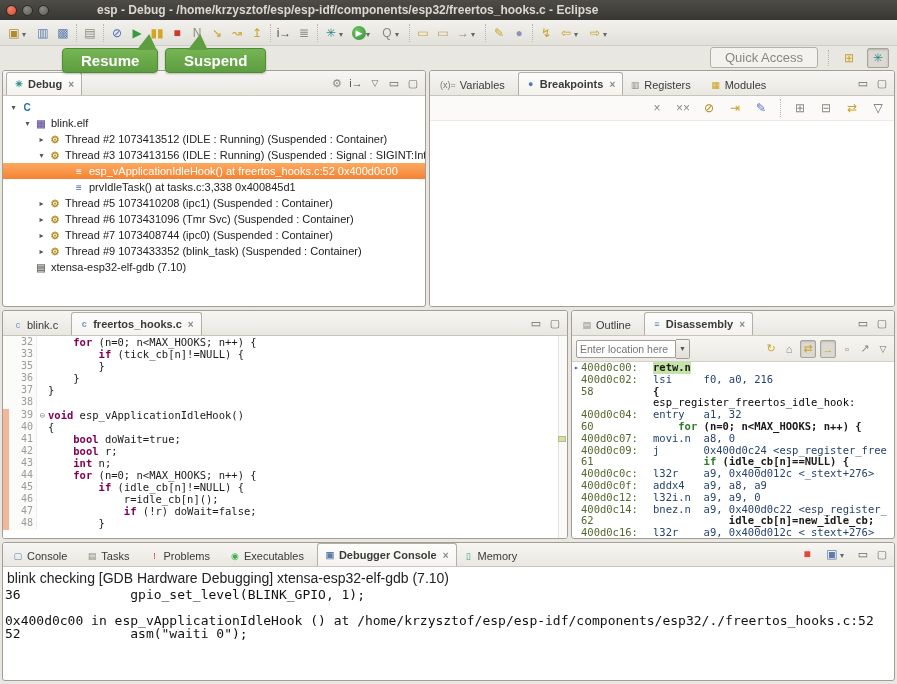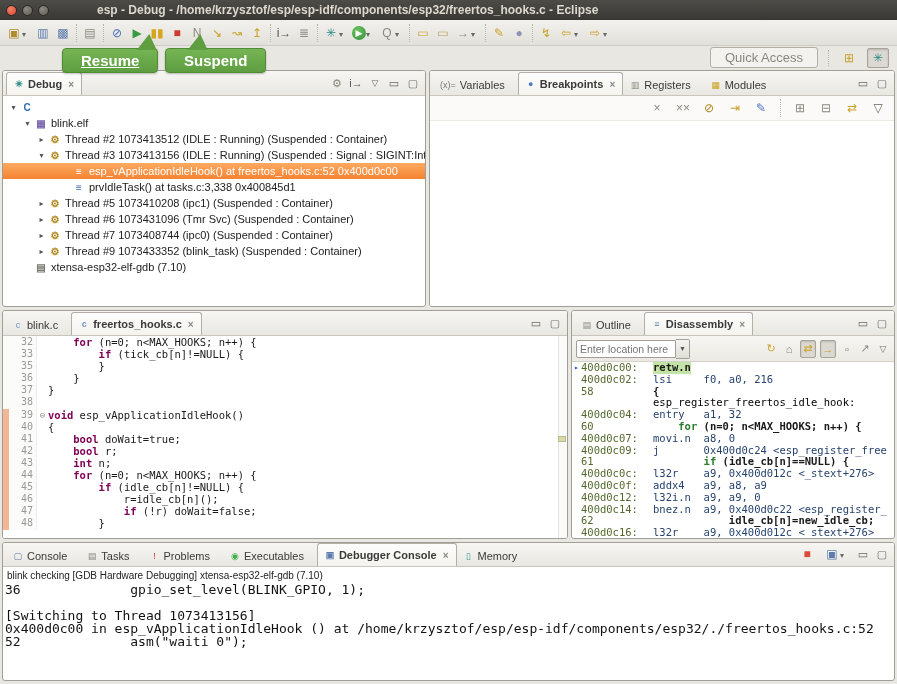--- a/index.html
+++ b/index.html
@@ -36,21 +36,21 @@
   .pbi{display:inline-flex;align-items:center;justify-content:center;width:20px;height:18px;font-size:12px;border-radius:2px;}
   .pbi.press{background:#dbd9d2;border:1px solid #a8a49b;box-shadow:inset 0 1px 2px rgba(0,0,0,.18);}
 
   
   .callout{position:absolute;top:48px;z-index:30;background:linear-gradient(#76b455,#5e9e40);
     border:1px solid #4e8c34;border-radius:4px;color:#fff;font-size:15px;font-weight:600;
     padding:3px 18px;box-shadow:0 1px 2px rgba(0,0,0,.25);}
   .callout .tri{position:absolute;top:-15px;width:0;height:0;
     border-left:4px solid transparent;border-right:16px solid transparent;
     border-bottom:16px solid #5e9e40;transform:skewX(-28deg);}
-  .callout.resume{left:62px;text-decoration:underline;}
+  .callout.resume{left:62px;}
   .callout.resume .tri{left:78px;}
   .callout.suspend{left:165px;}
   .callout.suspend .tri{left:26px;}
 
   
   .panel{position:absolute;background:#fff;border:1px solid #a39e95;border-radius:3px;
     box-sizing:border-box;overflow:hidden;}
   .phead{height:24px;background:linear-gradient(#f7f6f3,#e9e7e1);border-bottom:1px solid #c9c5bd;
     display:flex;align-items:flex-end;padding-left:3px;}
   .ptab{display:flex;align-items:center;gap:4px;height:21px;padding:0 7px;color:#3a3a38;white-space:nowrap;}
@@ -110,21 +110,21 @@
   .drow.src .dtext{color:#1a1a1a;font-weight:bold;}
   .drow.label .dtext{color:#000;font-weight:normal;}
   .drow.current .dtext{background:#c4e3a6;color:#1a1a1a;font-weight:bold;}
   .kwg{color:#2d7d2d;font-weight:bold;}
 
   
   #console-panel{left:2px;top:542px;width:893px;height:139px;}
   .chead{height:23px;background:linear-gradient(#f7f6f3,#e9e7e1);border-bottom:1px solid #c9c5bd;
     display:flex;align-items:flex-end;padding-left:3px;}
   .con-body{padding:2px 0 0 2px;overflow:hidden;height:110px;}
-  .con-title{font-size:10px;color:#222;padding:1px 0 2px 2px;}
+  .con-title{font-size:14px;color:#222;padding:1px 0 2px 2px;}
   .cline{white-space:pre;font-family:"DejaVu Sans Mono",monospace;font-size:13px;min-height:13px;line-height:13px;color:#111;}
 </style>
 </head>
 <body>
 
 <div class="app">
 
   <div class="titlebar">
     <div class="wbtns">
       <span class="wbtn close"></span>
@@ -825,21 +825,20 @@
       </span>
     </div>
     <div class="con-body">
       <div class="con-title">blink checking [GDB Hardware Debugging] xtensa-esp32-elf-gdb (7.10)</div>
 
         <div class="cline">36              gpio_set_level(BLINK_GPIO, 1);</div>
 
         <div class="cline"></div>
 
 
-        <div class="cline">[Switching to Thread 1073413156]</div>
 
         <div class="cline">0x400d0c00 in esp_vApplicationIdleHook () at /home/krzysztof/esp/esp-idf/components/esp32/./freertos_hooks.c:52</div>
 
         <div class="cline">52              asm("waiti 0");</div>
 
     </div>
   </div>
 
 </div>
 

